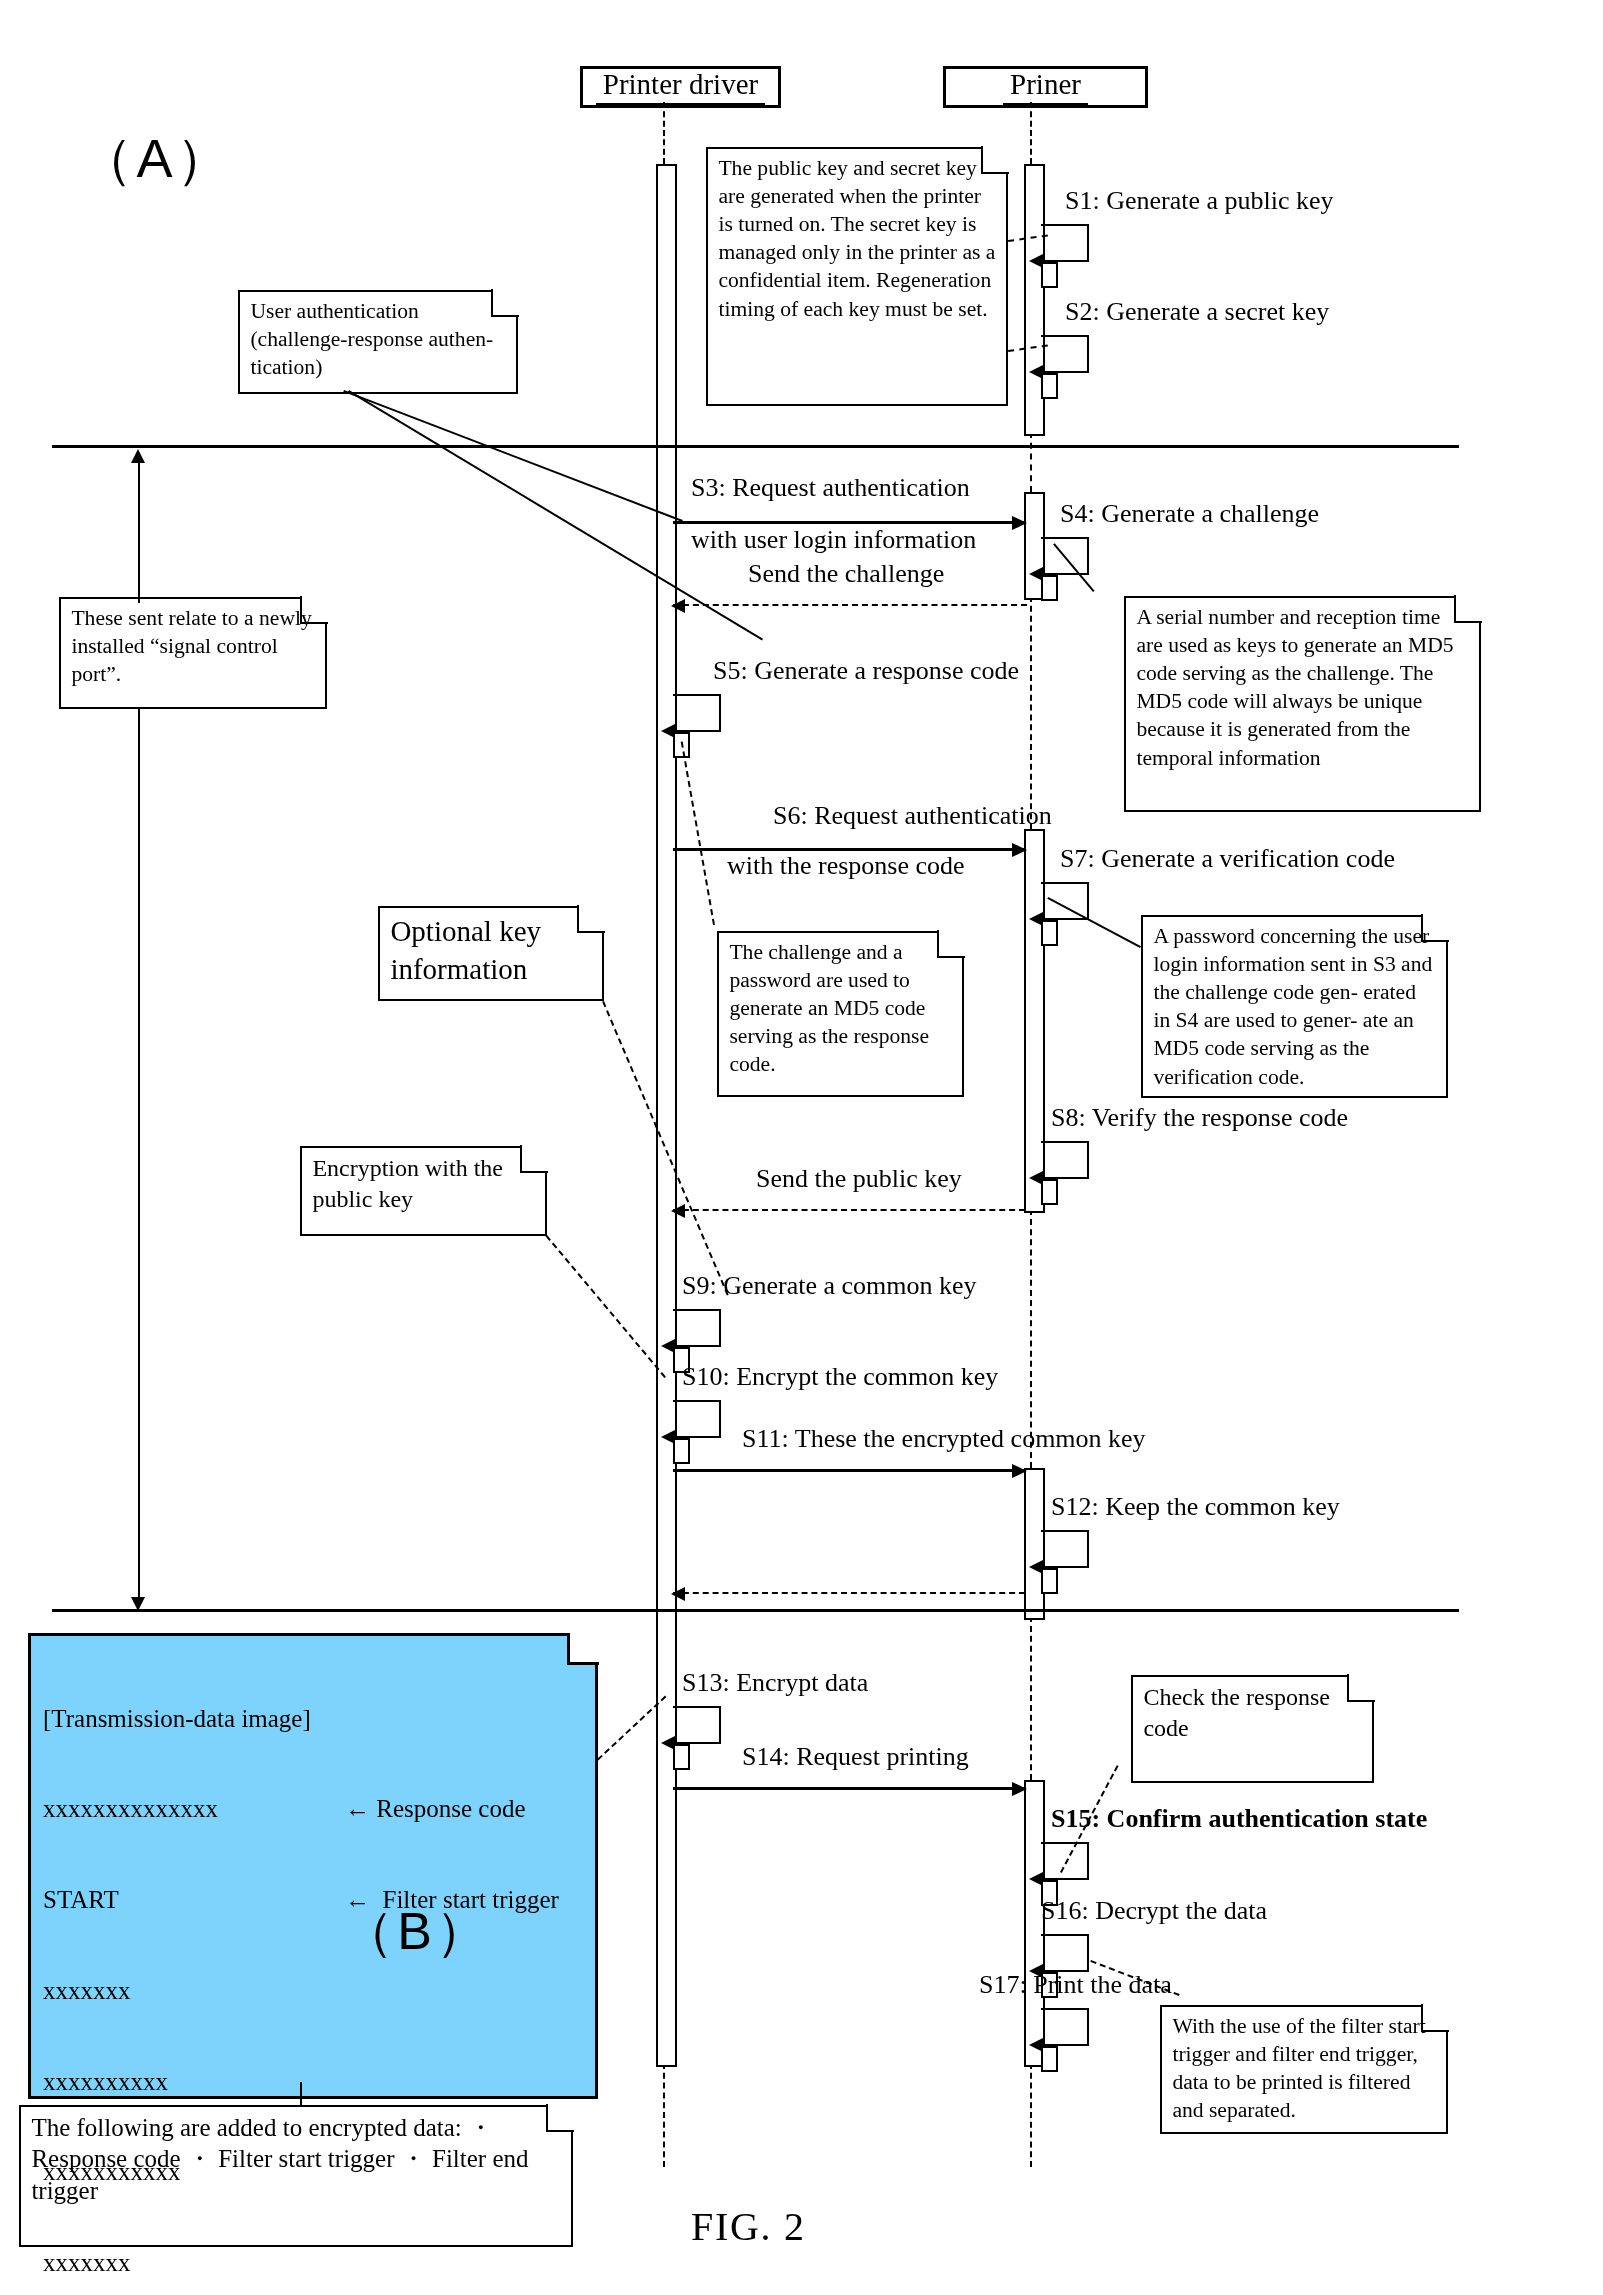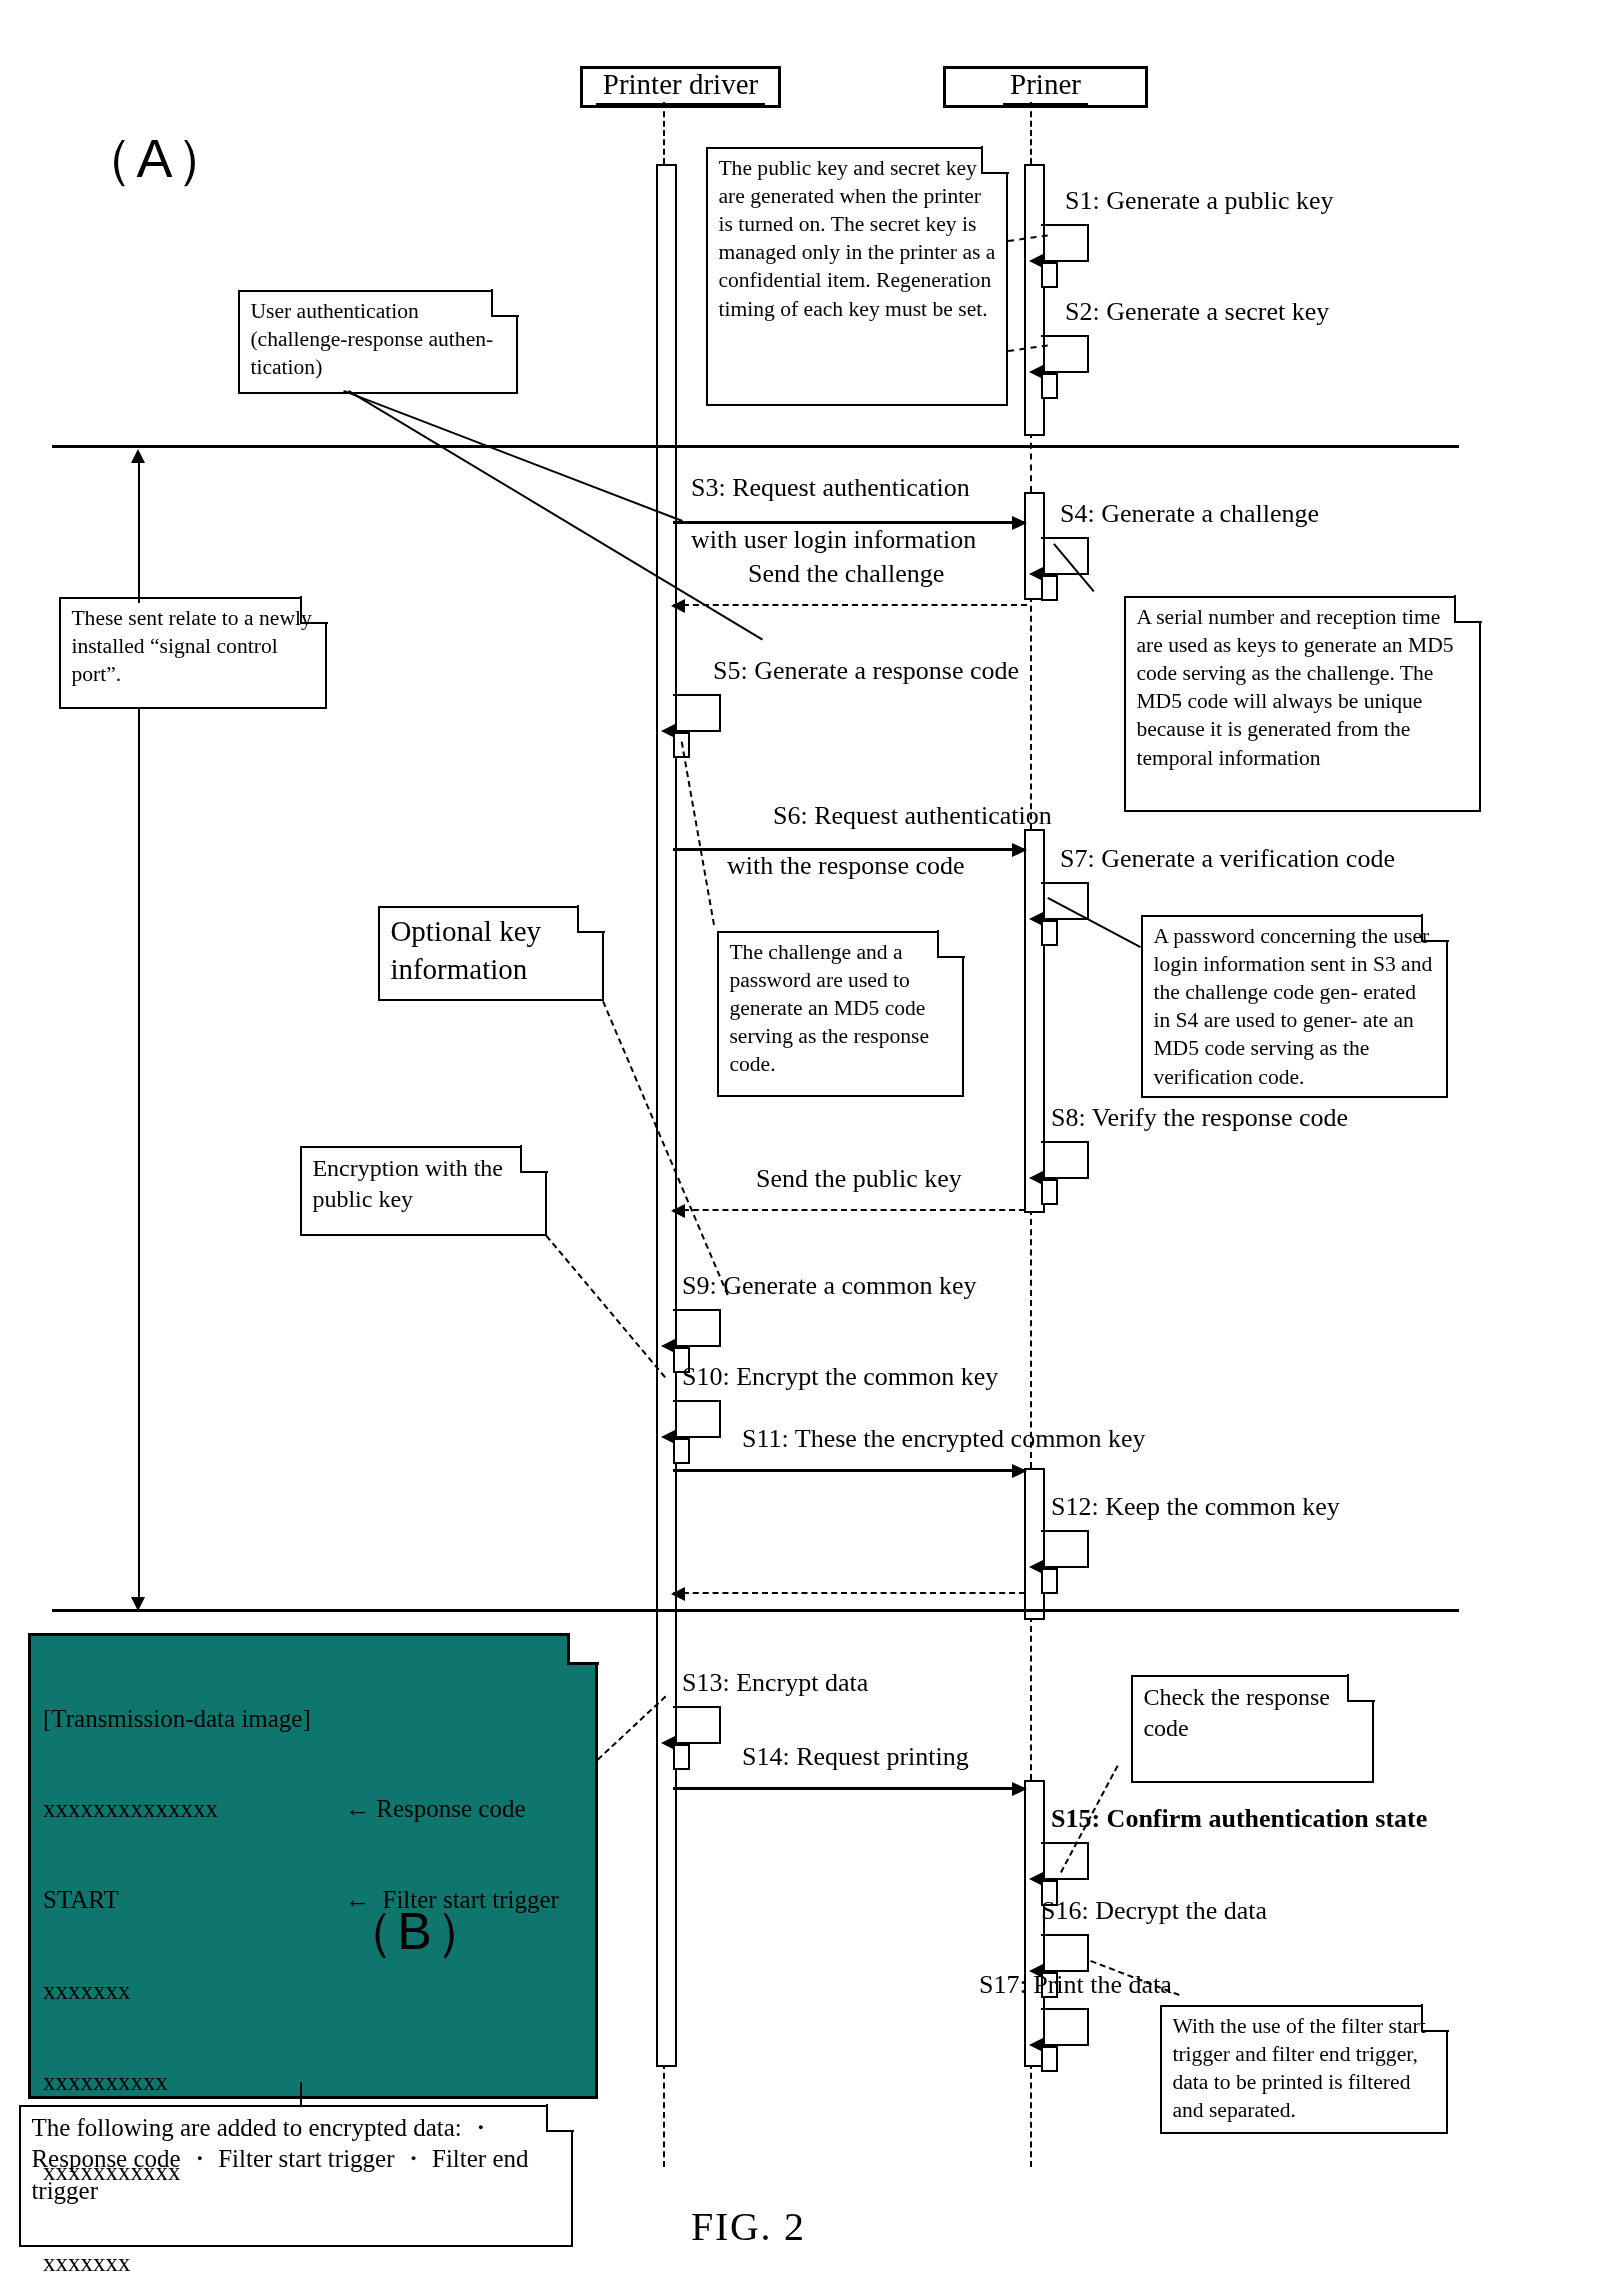--- a/index.html
+++ b/index.html
@@ -55,21 +55,21 @@
 
   
   .leader{position:absolute;height:0;border-top:2.6px dashed #000;transform-origin:0 0;}
   .leadersolid{position:absolute;height:0;border-top:2.6px solid #000;transform-origin:0 0;}
 
   
   .biglabel{position:absolute;font-size:54px;letter-spacing:3.5px;font-family:"Liberation Sans",sans-serif;}
   .figcap{position:absolute;font-size:40px;letter-spacing:1.7px;}
 
   
-  .datablock{position:absolute;background:#0f766e;border:3.5px solid #000;box-sizing:border-box;}
+  .datablock{position:absolute;background:#7dd3fc;border:3.5px solid #000;box-sizing:border-box;}
   .datablock .fold{position:absolute;top:-3.5px;right:-3.5px;width:29px;height:29px;background:#fff;
               border-left:3.5px solid #000;border-bottom:3.5px solid #000;}
   .datablock .body{padding:7px 12px;font-size:25px;line-height:1.21;white-space:pre;}
   .datablock .bl{position:relative;}
   .bbig{position:absolute;right:104px;bottom:129px;font-size:52px;letter-spacing:3.5px;
         font-family:"Liberation Sans",sans-serif;}
 </style>
 </head>
 <body>
 

